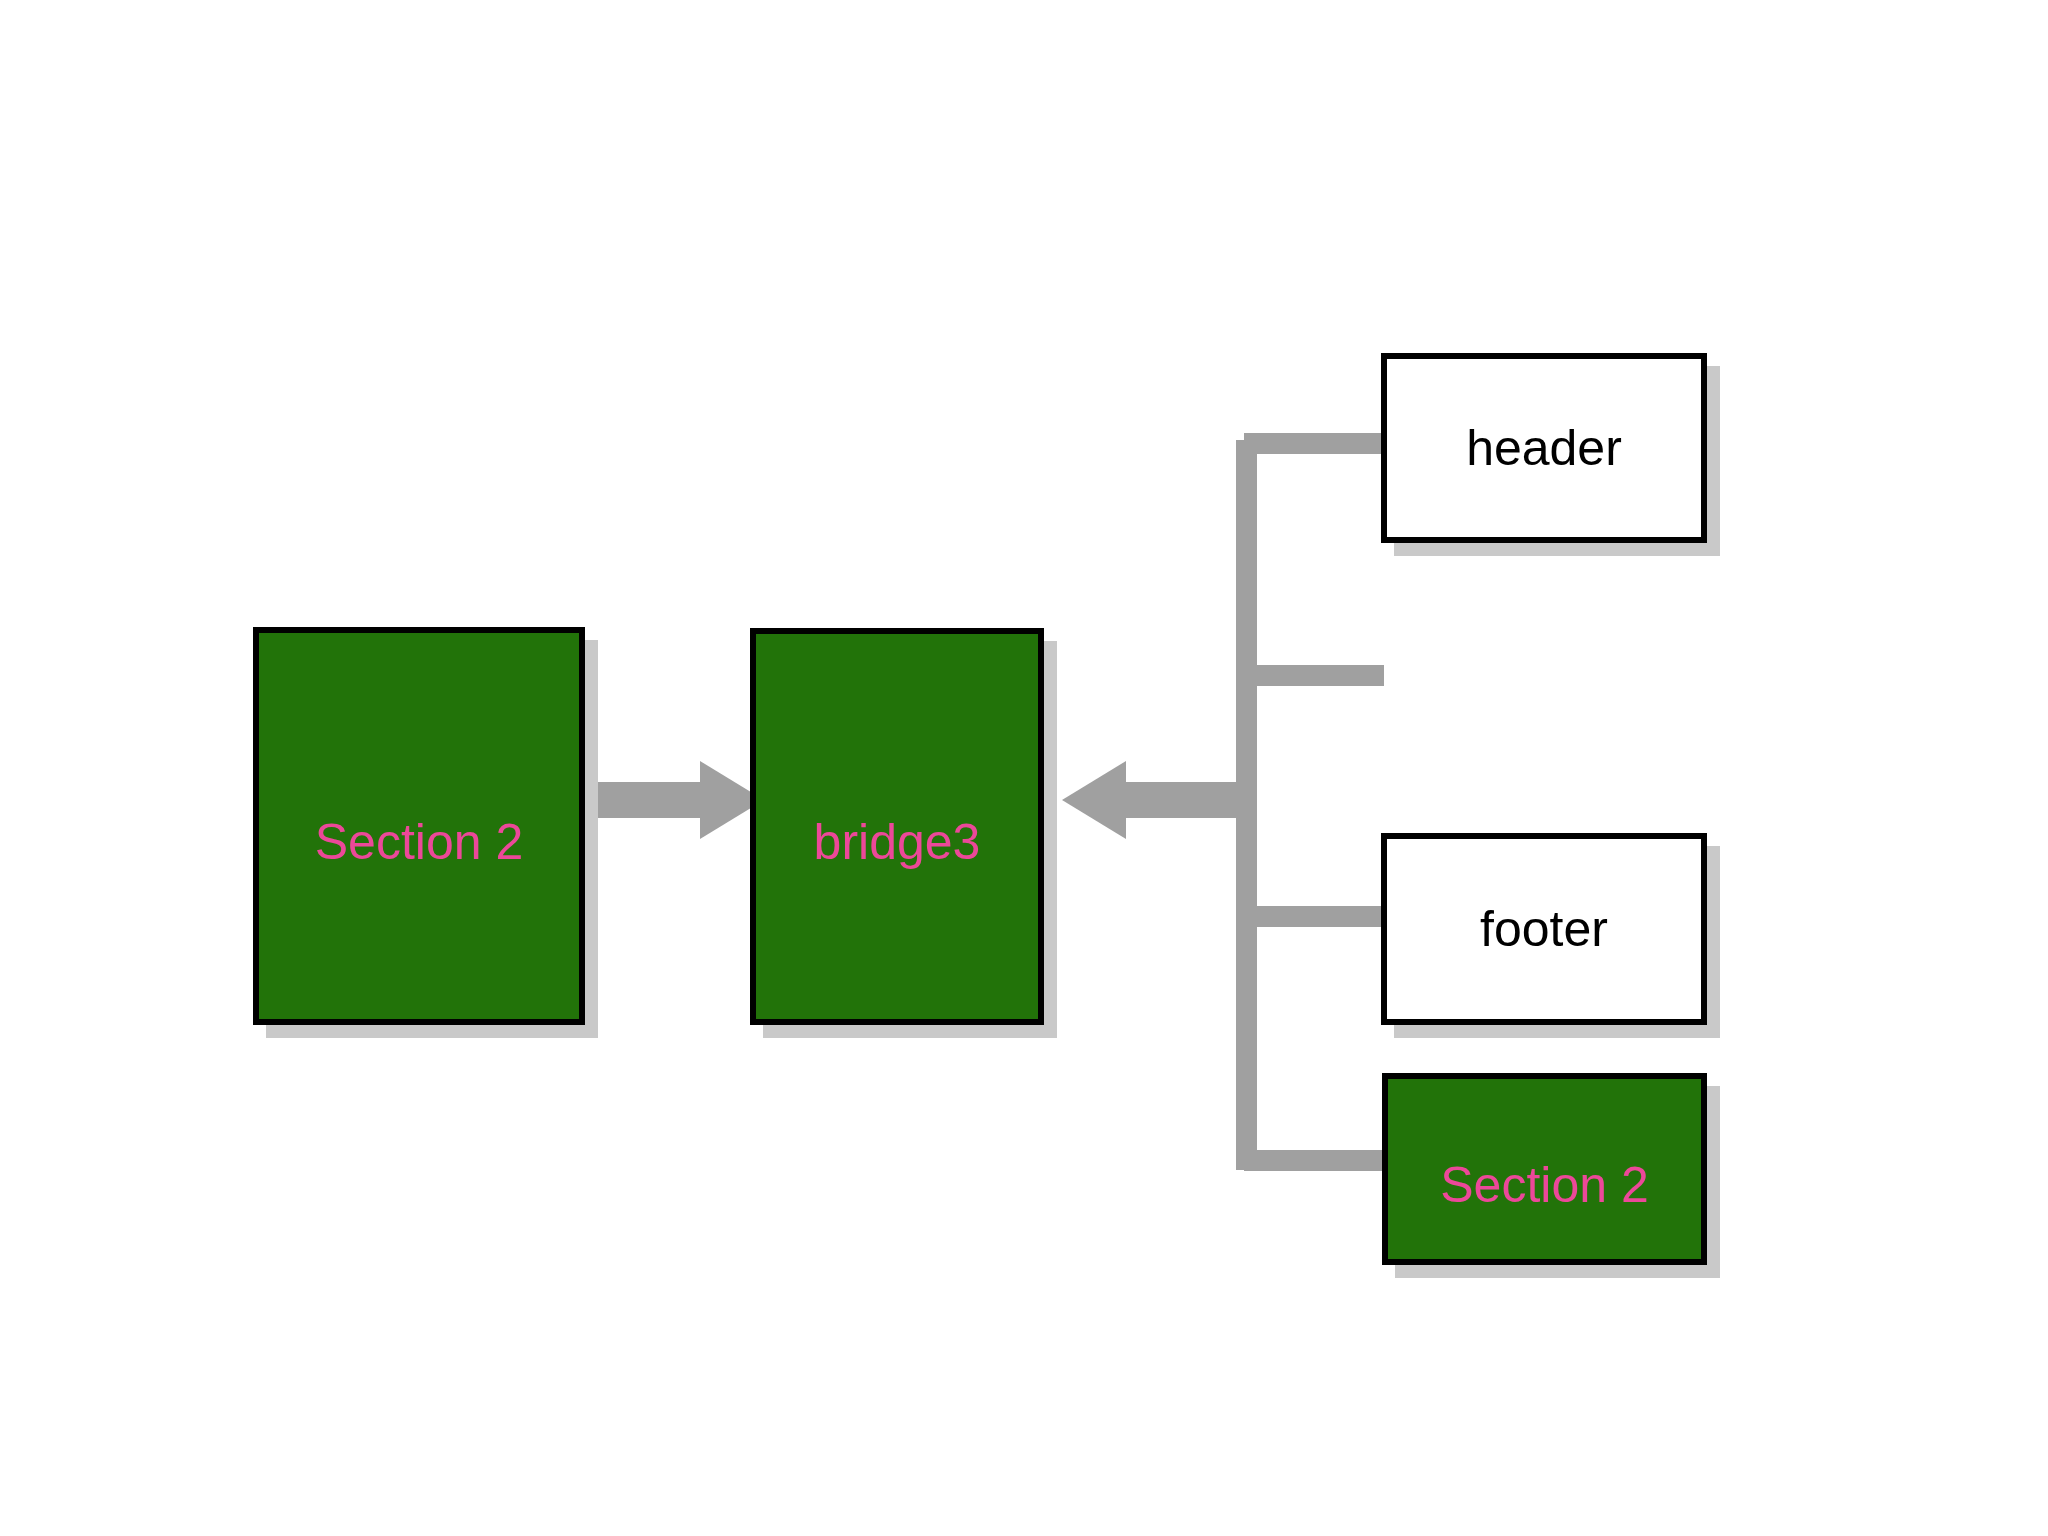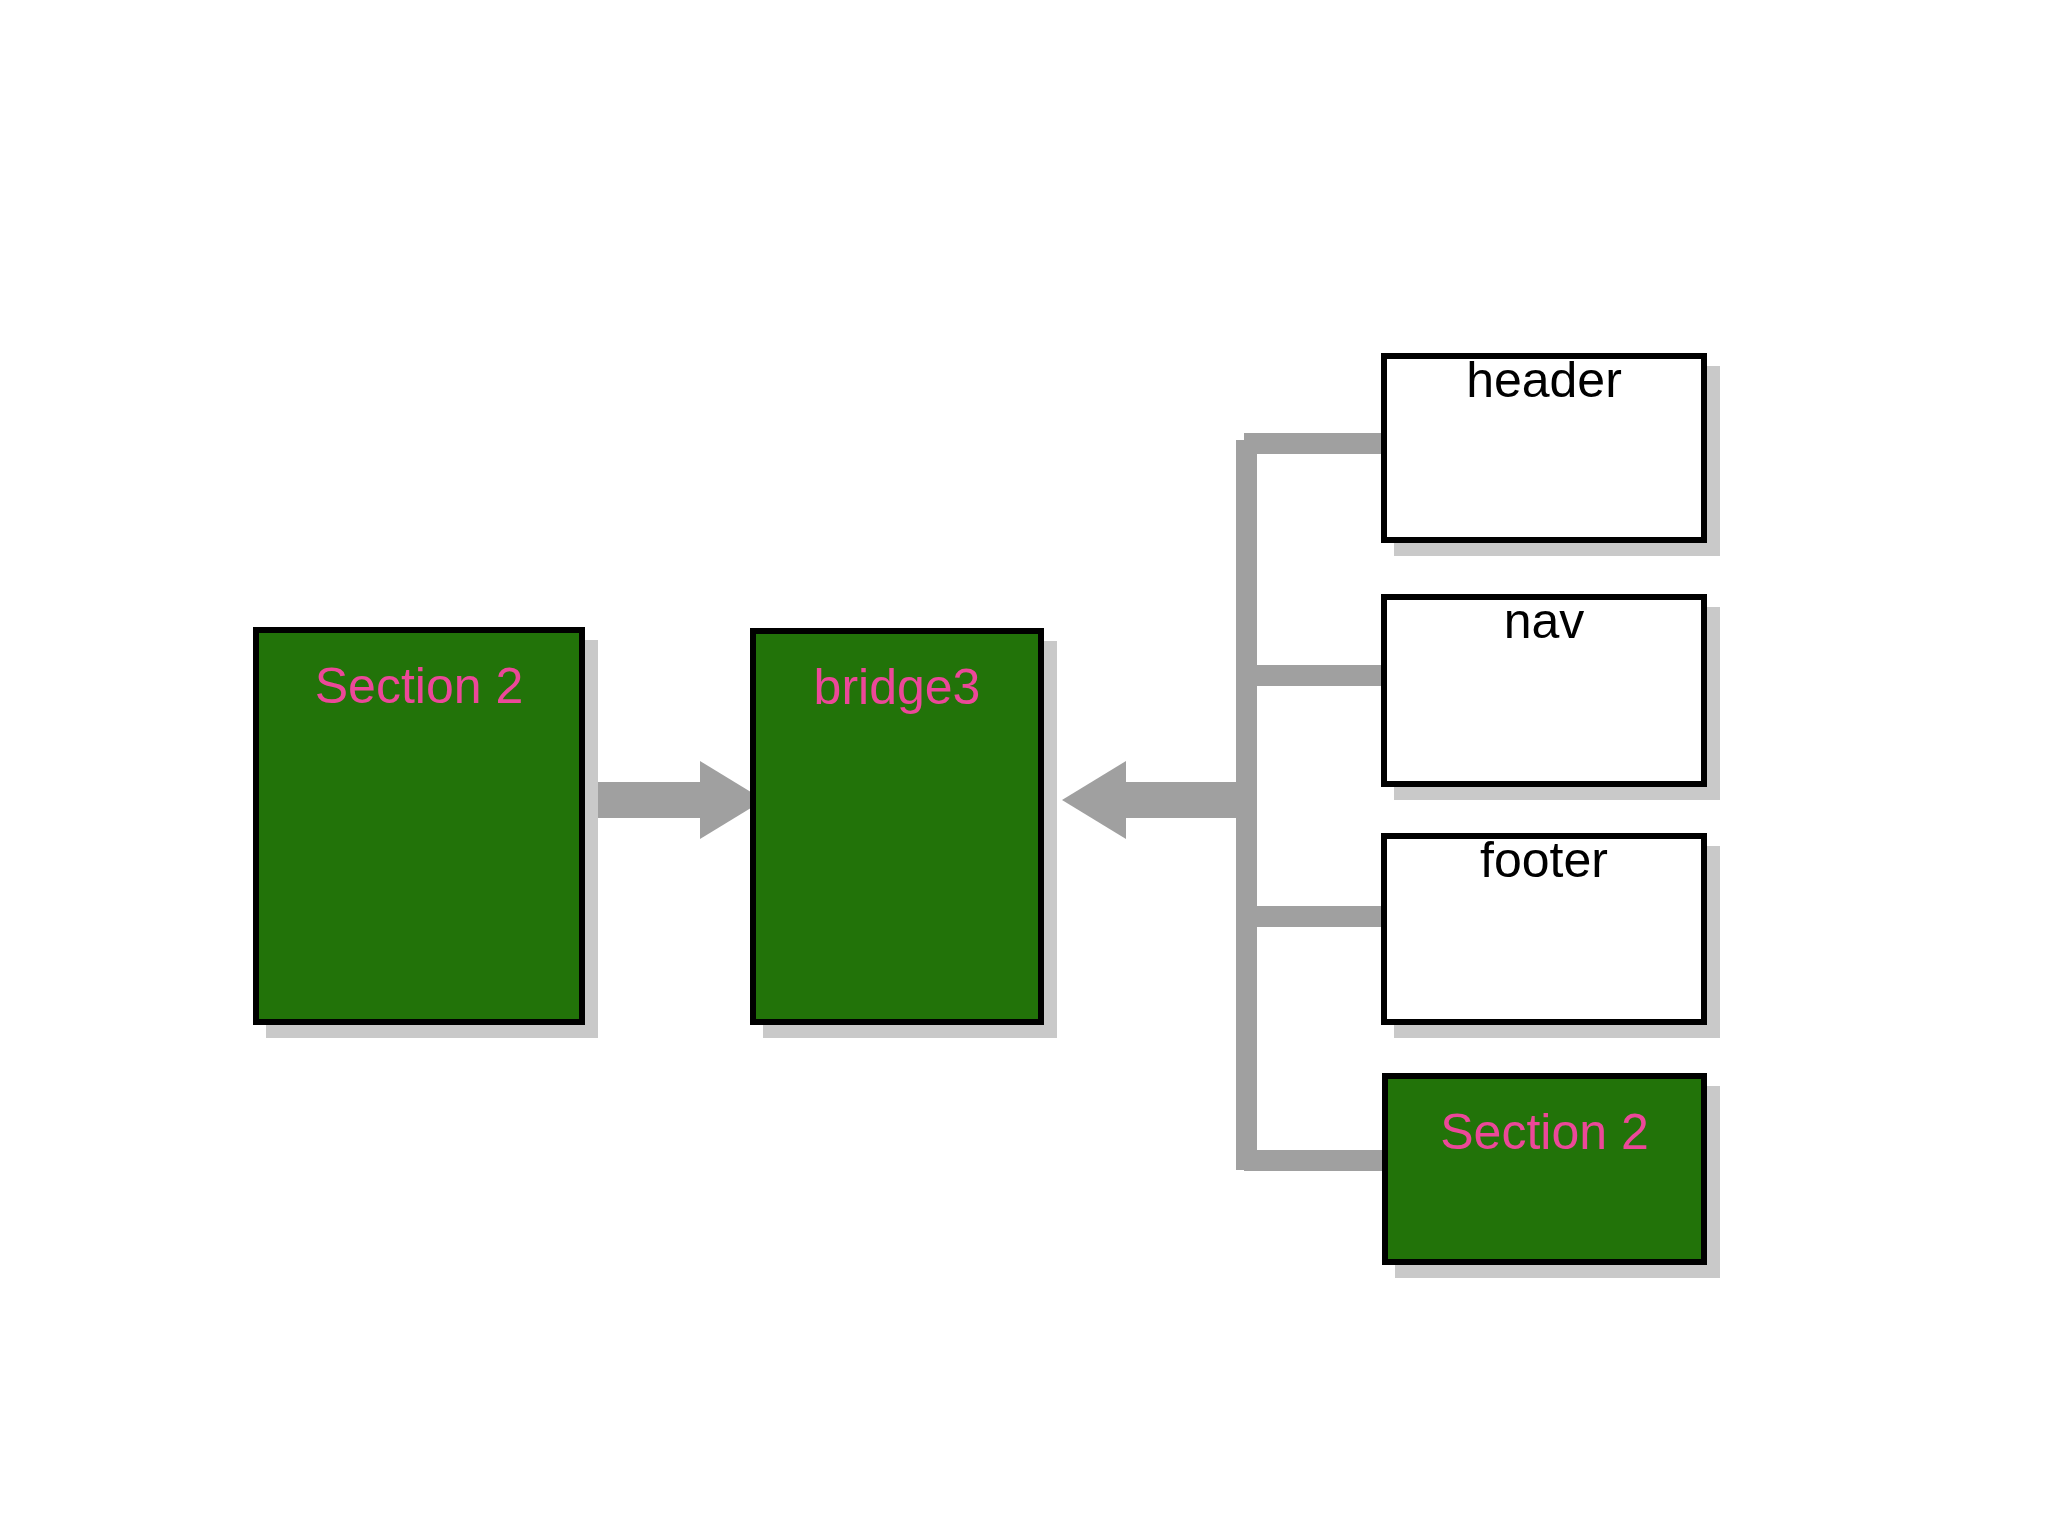--- a/index.html
+++ b/index.html
@@ -17,21 +17,21 @@
     height: 1536px;
     background: #ffffff;
     overflow: hidden;
   }
 
   
   .node {
     position: absolute;
     box-sizing: border-box;
     display: flex;
-    align-items: flex-start;
+    align-items: center;
     justify-content: center;
     text-align: center;
     line-height: 1.1;
     z-index: 5;
   }
   .node .shadow {
     position: absolute;
     left: 13px;
     top: 13px;
     width: 100%;
@@ -116,25 +116,20 @@
     <div class="face"></div>
     <span class="label">bridge3</span>
   </div>
 
   <div class="node white" style="left:1381px; top:353px; width:326px; height:190px; font-size:50px;">
     <div class="shadow"></div>
     <div class="face"></div>
     <span class="label">header</span>
   </div>
 
-  <div class="node white" style="left:1381px; top:594px; width:326px; height:193px; font-size:50px;">
-    <div class="shadow"></div>
-    <div class="face"></div>
-    <span class="label">nav</span>
-  </div>
 
   <div class="node white" style="left:1381px; top:833px; width:326px; height:192px; font-size:50px;">
     <div class="shadow"></div>
     <div class="face"></div>
     <span class="label">footer</span>
   </div>
 
   <div class="node green" style="left:1382px; top:1073px; width:325px; height:192px; font-size:50px;">
     <div class="shadow"></div>
     <div class="face"></div>

